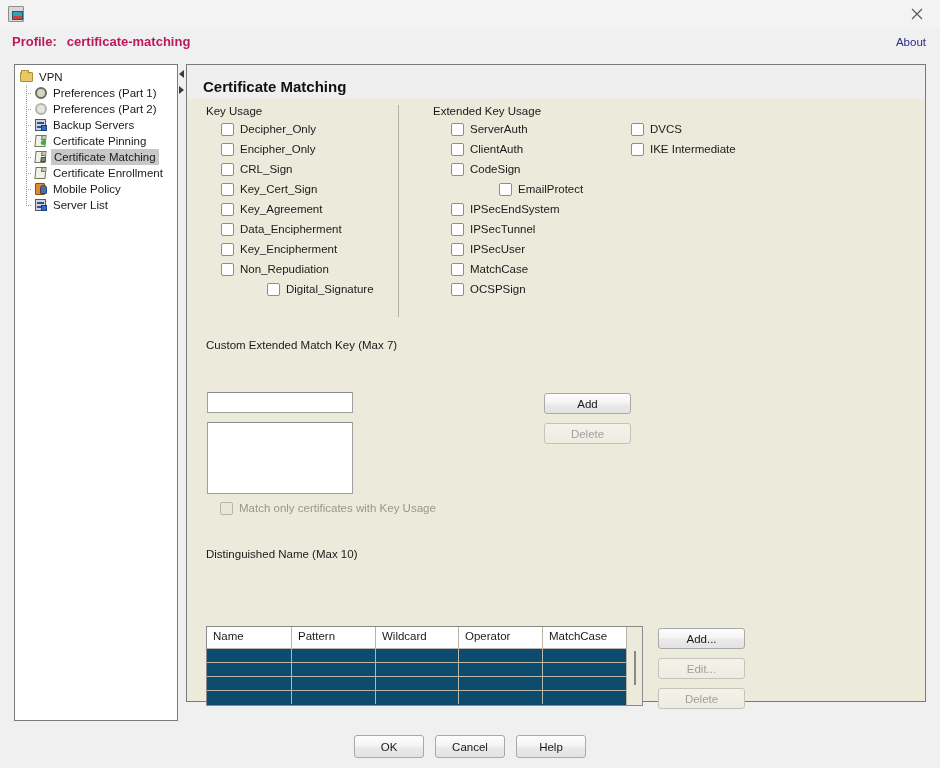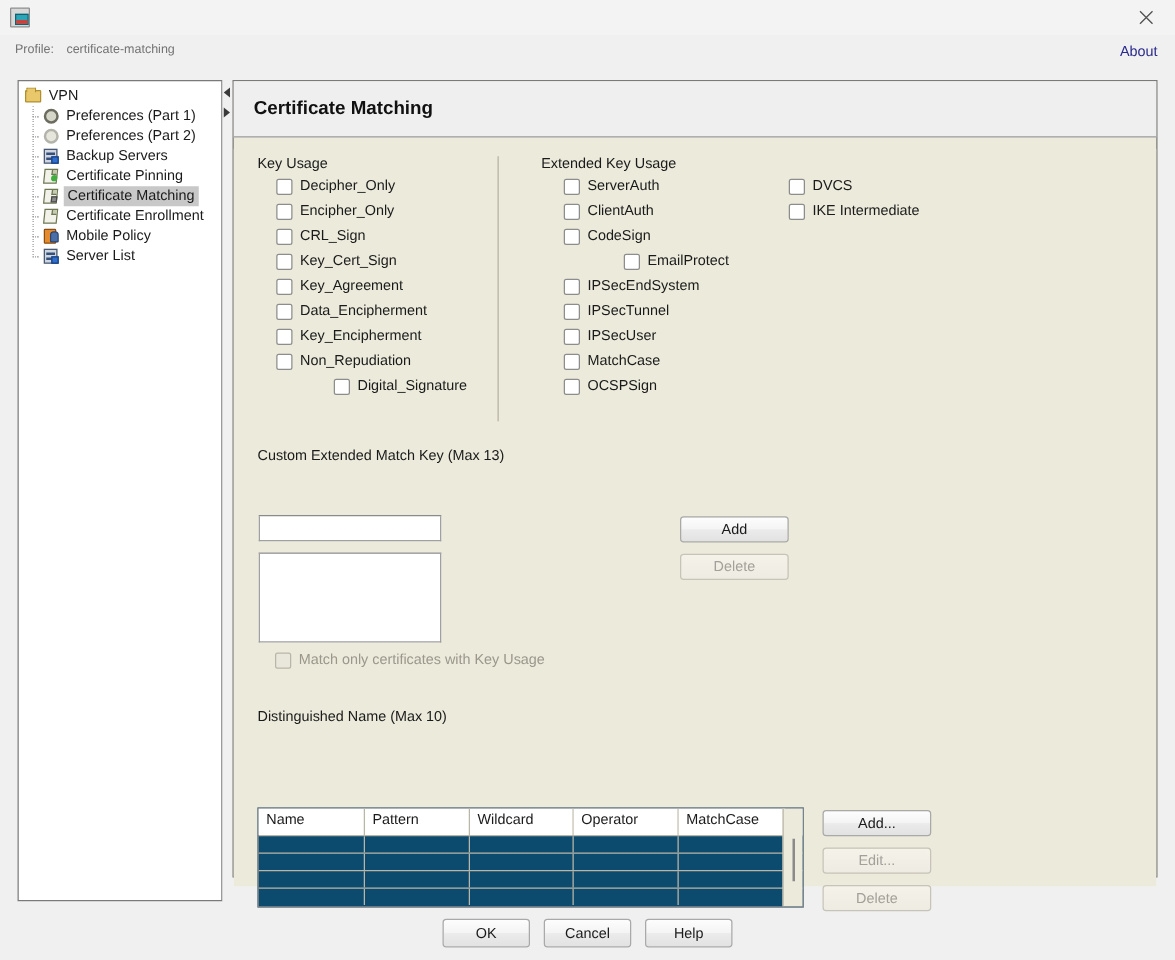--- a/index.html
+++ b/index.html
@@ -46,21 +46,21 @@
     cursor: default;
   }
   #win-close svg { display: block; }
 
   
   #profile-bar {
     position: absolute; left: 0; top: 28px; width: 940px; height: 30px;
   }
   #profile-label {
     position: absolute; left: 12px; top: 6px;
-    font-size: 10px; font-weight: normal; color: #737373;
+    font-size: 13px; font-weight: bold; color: #be185d;
     white-space: nowrap;
   }
   #profile-label .pval { margin-left: 10px; }
   #about-link {
     position: absolute; right: 14px; top: 8px;
     font-size: 11.5px; color: #2a2a8c; text-decoration: none; cursor: pointer;
   }
 
   
   #tree-panel {
@@ -168,21 +168,21 @@
   #content-header {
     position: absolute; left: 0; top: 0; width: 738px; height: 45px;
     background: #efefef;
     border-bottom: 1px solid #9b9b9b;
   }
   #panel-title {
     position: absolute; left: 16px; top: 13px;
     font-size: 15px; font-weight: bold; color: #111;
   }
   #panel-body {
-    position: absolute; left: 0; top: 54px; width: 738px; height: 590px;
+    position: absolute; left: 0; top: 34px; width: 738px; height: 590px;
     background: #eceadb;
   }
 
   
   .grp-label {
     position: absolute; font-size: 11.5px; color: #1a1a1a; white-space: nowrap;
   }
 
   .cb-row {
     position: absolute; display: flex; align-items: center;
@@ -454,21 +454,21 @@
 
     <div class="cb-row" style="left:444px; top:24px;">
       <span class="cbx"></span>
       <span class="cb-label">DVCS</span>
     </div>
     <div class="cb-row" style="left:444px; top:44px;">
       <span class="cbx"></span>
       <span class="cb-label">IKE Intermediate</span>
     </div>
 
-    <div class="grp-label" style="left:19px; top:240px;">Custom Extended Match Key (Max 13)</div>
+    <div class="grp-label" style="left:19px; top:240px;">Custom Extended Match Key (Max 7)</div>
 
     <input class="tfield" style="left: 20px; top: 293px; width: 146px; height: 21px; padding: 0px 4px; font-family: &quot;Liberation Sans&quot;, sans-serif; font-size: 11.5px;" value="">
 
     <div class="btn" style="left:357px; top:294px; width:87px; height:21px;">Add</div>
 
     <div class="btn disabled" style="left:357px; top:324px; width:87px; height:21px;">Delete</div>
 
     <div class="listbox" style="left:20px; top:323px; width:146px; height:72px;"></div>
 
     <div class="cb-row" style="left:33px; top:403px;">

